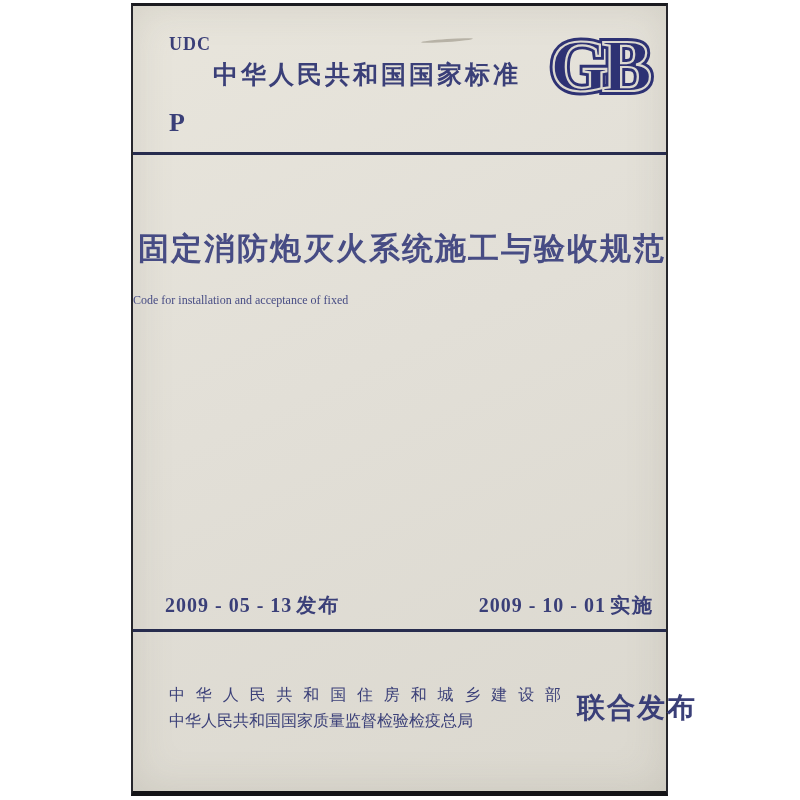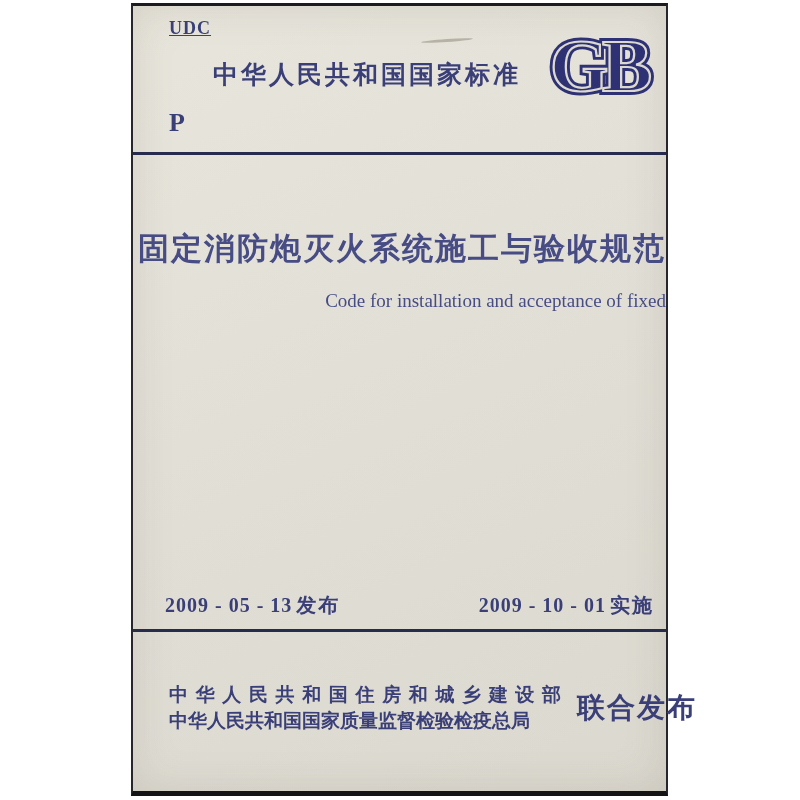--- a/index.html
+++ b/index.html
@@ -27,25 +27,24 @@
     border-left: 2px solid #26262c;
     border-right: 2px solid #26262c;
     border-bottom: 5px solid #141417;
     box-shadow: inset 0 0 40px rgba(120,115,100,0.18);
   }
   .ink { color: #3a3f78; }
 
   
   .udc {
     position: absolute;
-    left: 36px; top: 12px;
+    left: 36px; top: 28px;
     font-size: 18px;
     font-weight: bold;
     letter-spacing: 1px;
-    text-decoration: underline;
   }
   .std-heading {
     position: absolute;
     left: 80px; top: 52px;
     width: 320px;
     font-family: "Liberation Sans", sans-serif;
     font-size: 25px;
     font-weight: bold;
     letter-spacing: 3px;
     white-space: nowrap;
@@ -86,25 +85,24 @@
     font-size: 31px;
     font-weight: 600;
     letter-spacing: 2px;
     color: #474c84;
     white-space: nowrap;
   }
   .title-en {
     position: absolute;
     left: 0; top: 281px;
     width: 100%;
-    text-align: right;
-    font-size: 19px;
+    text-align: left;
+    font-size: 12px;
     line-height: 27px;
     color: #474c84;
-    padding-left: 13px;
   }
 
   
   .dates-row {
     position: absolute;
     left: 32px; right: 12px;
     top: 586px;
     display: flex;
     justify-content: space-between;
     align-items: baseline;
@@ -126,22 +124,22 @@
   
   .publishers {
     position: absolute;
     left: 36px; top: 676px;
     display: flex;
     align-items: center;
   }
   .pub-lines { width: 392px; }
   .pub-line {
     font-family: "Liberation Sans", sans-serif;
-    font-size: 19px;
-    font-weight: bold;
+    font-size: 16px;
+    font-weight: normal;
     line-height: 26px;
     white-space: nowrap;
   }
   .pub-line-1 { text-align: justify; text-align-last: justify; }
   .joint-label {
     font-family: "Liberation Sans", sans-serif;
     font-size: 28px;
     font-weight: bold;
     margin-left: 16px;
     letter-spacing: 2px;

